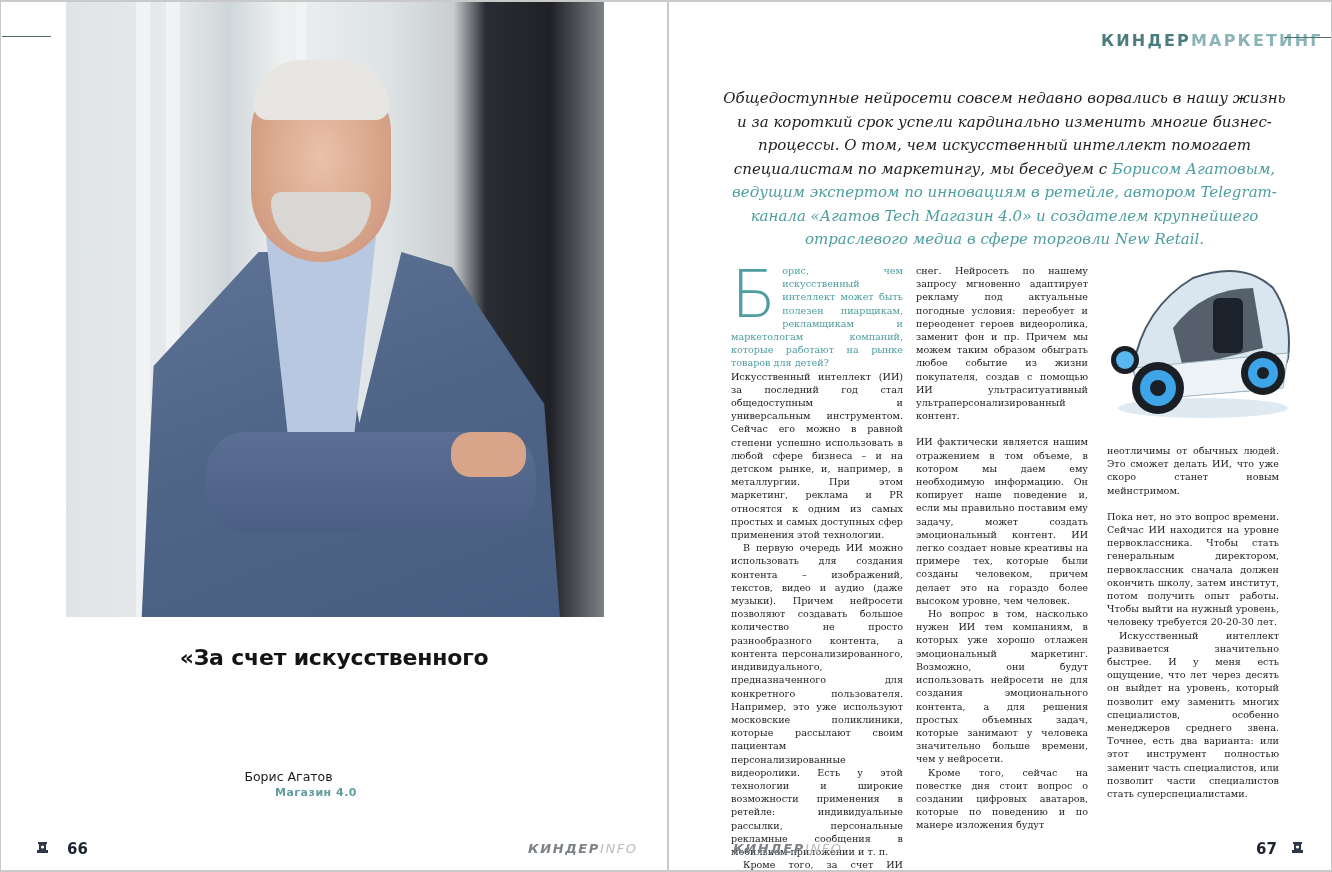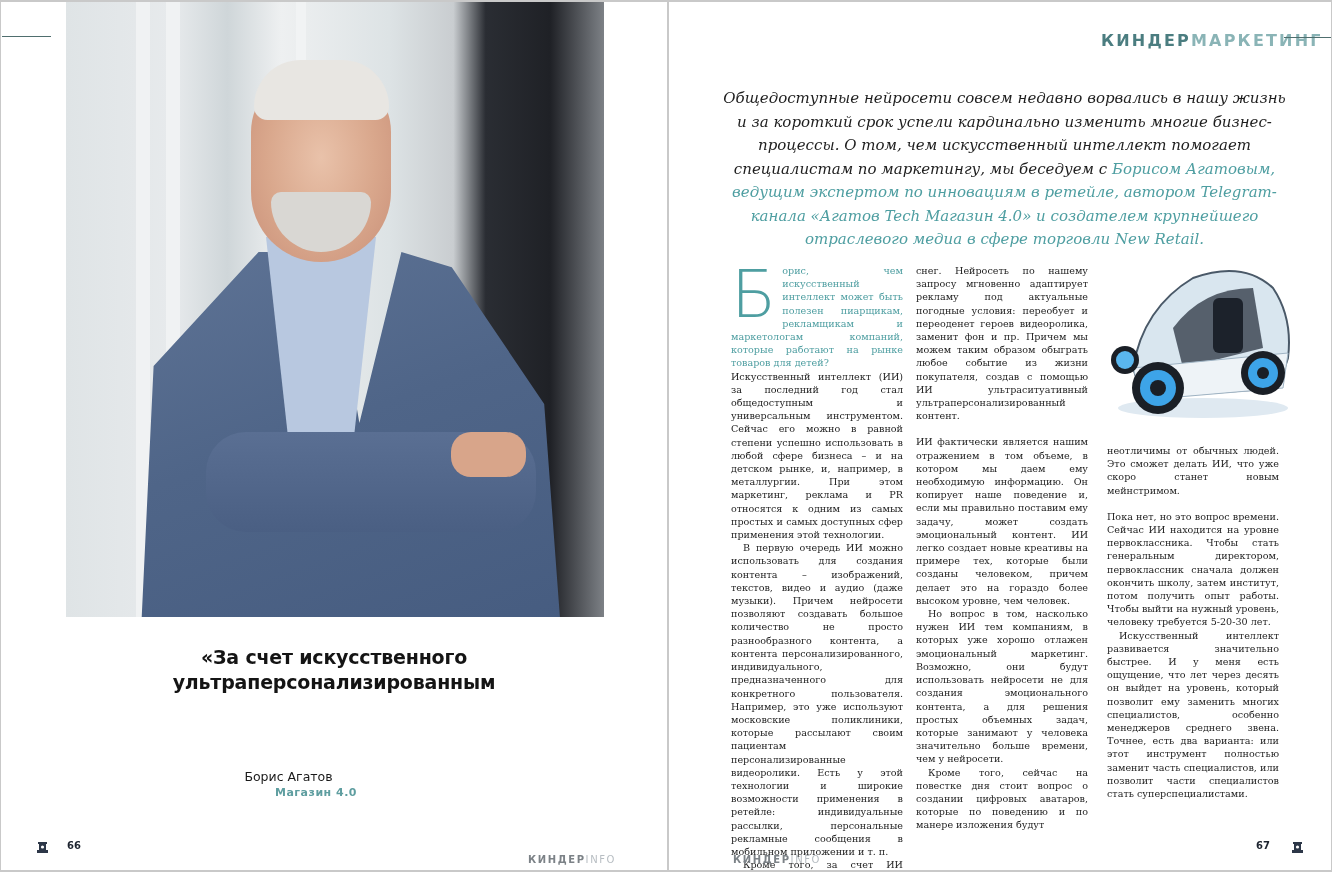--- a/index.html
+++ b/index.html
@@ -25,32 +25,32 @@
   .photo .shirt { position: absolute; left: 200px; top: 235px; width: 110px; height: 200px; background: #b8c8e0;
                   clip-path: polygon(0 0, 100% 0, 80% 100%, 20% 100%); }
   .photo .jacket { position: absolute; left: 75px; top: 250px; width: 420px; height: 380px;
                    background: linear-gradient(160deg, #5e7395 0%, #4f6588 45%, #465c80 100%);
                    clip-path: polygon(28% 0, 45% 0, 52% 45%, 62% 0, 74% 4%, 96% 40%, 100% 100%, 0 100%, 3% 30%); }
   .photo .arms { position: absolute; left: 140px; top: 430px; width: 330px; height: 100px; border-radius: 40px;
                  background: linear-gradient(180deg, #5a6f93, #4a5f83); }
   .photo .hand { position: absolute; left: 385px; top: 430px; width: 75px; height: 45px; border-radius: 20px; background: #d8a58a; }
 
   .quote { position: absolute; left: 0; width: 666px; top: 643px; text-align: center;
-           font-family: "DejaVu Sans", sans-serif; font-weight: bold; font-size: 19px; line-height: 25px; color: #141414; letter-spacing: -0.2px; }
+           font-family: "DejaVu Sans", sans-serif; font-weight: bold; font-size: 22px; line-height: 25px; color: #141414; letter-spacing: -0.2px; }
   .quote span { display: block; }
   .author { position: absolute; left: 0; width: 575px; top: 767px; text-align: center;
             font-family: "DejaVu Sans", sans-serif; font-size: 12.5px; color: #1a1a1a; }
   .author-org { position: absolute; left: 0; width: 630px; top: 784px; text-align: center;
                 font-family: "DejaVu Sans", sans-serif; font-weight: bold; font-size: 11px; color: #5f9ea0; letter-spacing: .5px; }
 
   .footer-left { position: absolute; top: 838px; left: 0; width: 666px; height: 16px; }
   .footer-icon { position: absolute; width: 11px; height: 11px; top: 2px; }
   .footer-icon svg { width: 11px; height: 11px; display: block; }
-  .page-num { position: absolute; top: 0px; font-family: "DejaVu Sans", sans-serif; font-weight: bold; font-size: 10px; color: #1d2430; }
-  .brand { position: absolute; top: 14px; font-family: "DejaVu Sans", sans-serif; font-weight: bold; font-size: 10px; letter-spacing: 1.6px; color: #7c8287; }
+  .page-num { position: absolute; top: 0px; font-family: "DejaVu Sans", sans-serif; font-weight: bold; font-size: 15px; color: #1d2430; }
+  .brand { position: absolute; top: 1px; font-family: "DejaVu Sans", sans-serif; font-weight: bold; font-size: 13px; letter-spacing: 1.6px; color: #7c8287; font-style: italic; }
   .brand .b2 { color: #b7bdc2; font-weight: normal; }
 
   
   .kicker { position: absolute; top: 29px; left: 432px; font-family: "DejaVu Sans", sans-serif; font-weight: bold;
             font-size: 16px; letter-spacing: 2.2px; color: #4b7d80; }
   .kicker .k2 { color: #8ab4b6; }
   .right-rule { position: absolute; top: 35px; left: 615px; width: 47px; height: 1px; background: #4f6e6e; }
 
   .lead { position: absolute; left: 48px; width: 575px; top: 85px; text-align: center;
           font-family: "DejaVu Serif", serif; font-style: italic; font-size: 15px; line-height: 23.5px; color: #1e1e1e; }
@@ -86,21 +86,20 @@
     <div class="shirt"></div>
     <div class="head"></div>
     <div class="hair"></div>
     <div class="beard"></div>
     <div class="arms"></div>
     <div class="hand"></div>
   </div>
 
   <div class="quote">
     <span>«За счет искусственного</span>
-    <span>ультраперсонализированным</span>
   </div>
   <div class="author">Борис Агатов</div>
   <div class="author-org">Магазин 4.0</div>
 
   <div class="footer-left">
     <span class="footer-icon" style="left:36px">
       <svg viewBox="0 0 11 11">
           <rect x="1" y="0" width="9" height="2" fill="#2d3748"></rect>
           <rect x="2" y="2" width="7" height="6" fill="#2d3748"></rect>
           <circle cx="5.5" cy="5" r="1.6" fill="#fff"></circle>
@@ -147,21 +146,21 @@
         <circle cx="160" cy="125" r="15" fill="#3da4e8"></circle>
         <circle cx="160" cy="125" r="6" fill="#1a1f26"></circle>
       <circle cx="22" cy="112" r="14" fill="#1a1f26"></circle>
         <circle cx="22" cy="112" r="9" fill="#5ab7ef"></circle>
     </svg>
   </div>
 
   <div class="col col3" style="top:442px">
     <p>неотличимы от обычных людей. Это сможет делать ИИ, что уже скоро станет новым мейнстримом.</p>
     <div class="gap"></div>
-    <p>Пока нет, но это вопрос времени. Сейчас ИИ находится на уровне первоклассника. Чтобы стать генеральным директором, первоклассник сначала должен окончить школу, затем институт, потом получить опыт работы. Чтобы выйти на нужный уровень, человеку требуется 5-20-30 лет.</p>
+    <p>Пока нет, но это вопрос времени. Сейчас ИИ находится на уровне первоклассника. Чтобы стать генеральным директором, первоклассник сначала должен окончить школу, затем институт, потом получить опыт работы. Чтобы выйти на нужный уровень, человеку требуется 20-20-30 лет.</p>
     <p class="indent">Искусственный интеллект развивается значительно быстрее. И у меня есть ощущение, что лет через десять он выйдет на уровень, который позволит ему заменить многих специалистов, особенно менеджеров среднего звена. Точнее, есть два варианта: или этот инструмент полностью заменит часть специалистов, или позволит части специалистов стать суперспециалистами.</p>
   </div>
 
   <div class="footer-right">
     <span class="brand" style="left:64px"><span>КИНДЕР</span><span class="b2">INFO</span></span>
     <span class="page-num" style="left:587px">67</span>
     <span class="footer-icon" style="left:623px">
       <svg viewBox="0 0 11 11">
           <rect x="1" y="0" width="9" height="2" fill="#2d3748"></rect>
           <rect x="2" y="2" width="7" height="6" fill="#2d3748"></rect>

